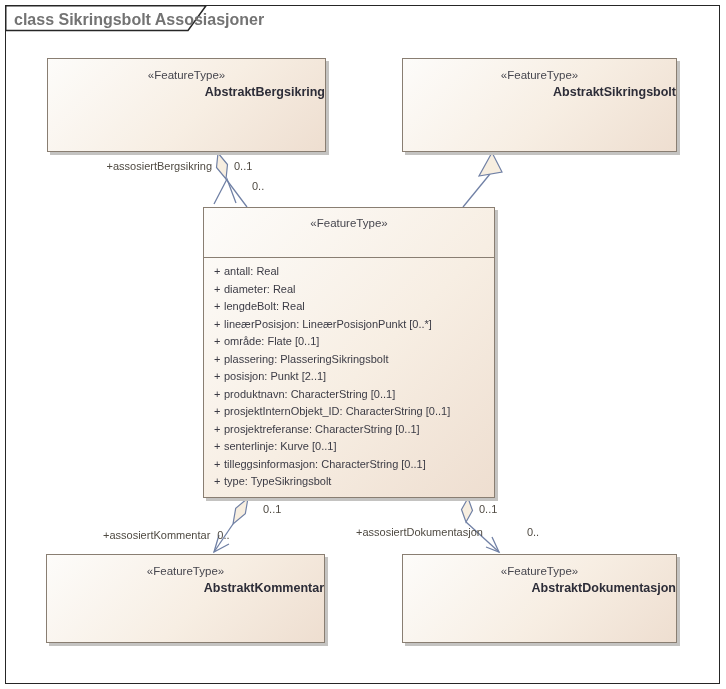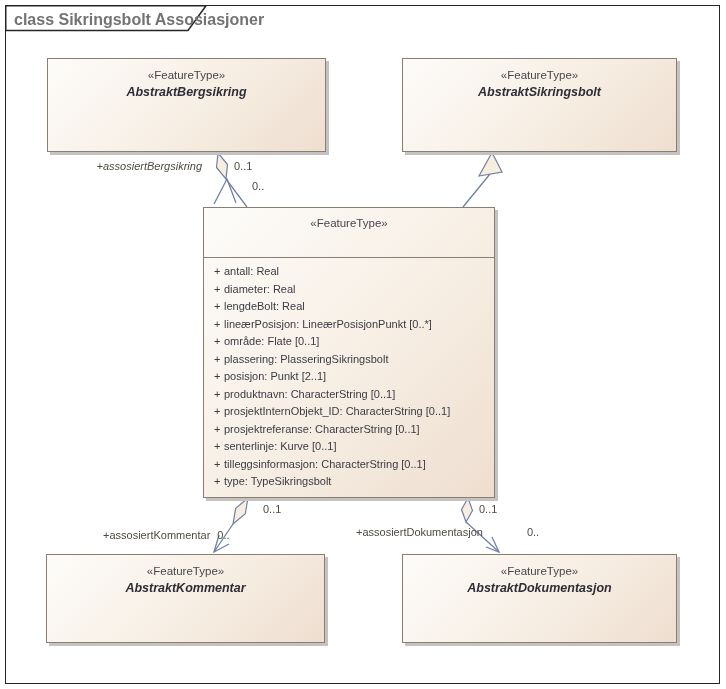--- a/index.html
+++ b/index.html
@@ -35,21 +35,21 @@
   }
   .class-box{
     position:absolute;
     border:1px solid var(--box-border);
     background:linear-gradient(135deg,var(--box-fill-a) 0%,var(--box-fill-b) 55%,var(--box-fill-c) 100%);
     box-shadow:3px 3px 0 var(--shadow);
   }
   .class-head{width:100%;text-align:center;padding-top:8px;}
   .stereotype{font-size:11.5px;color:var(--stereotype-text);line-height:16px;white-space:nowrap;}
   .class-name{font-size:12.5px;font-weight:bold;color:var(--name-text);line-height:19px;white-space:nowrap;}
-  .abstract .class-name{font-style:italic;}
+  .abstract .class-name{text-align:right;}
   .center-head{border-bottom:1px solid var(--box-border);height:50px;padding-top:7px;text-align:center;}
   .attrs{padding-top:5px;}
   .attr-row{display:flex;line-height:17.5px;font-size:11px;color:var(--attr-text);white-space:nowrap;}
   .attr-row .vis{width:20px;padding-left:10px;flex:0 0 auto;}
   .attr-row .decl{flex:1 1 auto;}
   .conn-line{stroke:var(--connector);stroke-width:1.3;fill:none;}
   .conn-shape{stroke:var(--connector);stroke-width:1.2;fill:var(--shape-fill);}
   .label{
     position:absolute;font-size:11px;color:var(--label-text);white-space:nowrap;line-height:13px;text-align:right;
   }
@@ -185,21 +185,21 @@
   </div>
 </div>
 
 <div class="class-box abstract" style="left:402px;top:554px;width:275px;height:89px;" data-interactable="true">
   <div class="class-head">
     <div class="stereotype" data-interactable="false">«FeatureType»</div>
     <div class="class-name" data-interactable="false">AbstraktDokumentasjon</div>
   </div>
 </div>
 
-<div class="label right-align" style="left:80px;top:160px;width:122px;font-style:italic;" data-interactable="false">+assosiertBergsikring</div>
+<div class="label right-align" style="left:90px;top:160px;width:122px;" data-interactable="false">+assosiertBergsikring</div>
 <div class="label" style="left:234px;top:160px;" data-interactable="false">0..1</div>
 <div class="label" style="left:252px;top:180px;" data-interactable="false">0..</div>
 
 <div class="label label-row" style="left:103px;top:529px;">
   <span data-interactable="false">+assosiertKommentar</span>
   <span data-interactable="false">0..</span>
 </div>
 <div class="label" style="left:263px;top:503px;" data-interactable="false">0..1</div>
 
 <div class="label label-row" style="left:356px;top:526px;gap:44px;">

